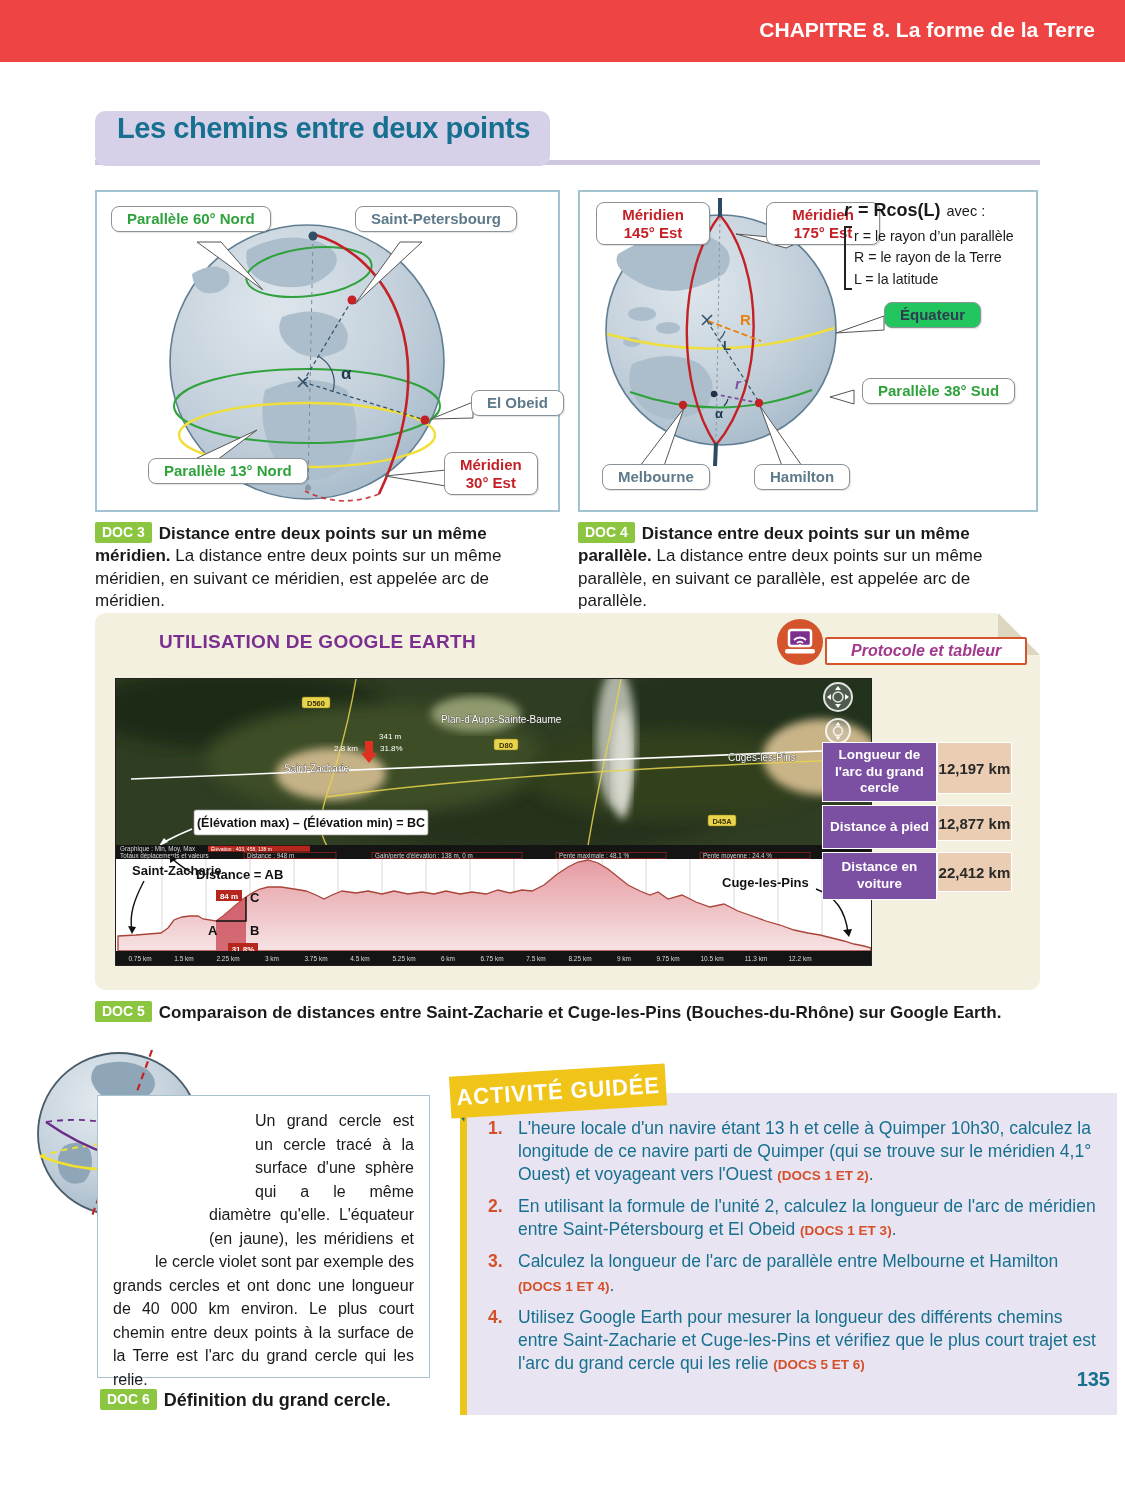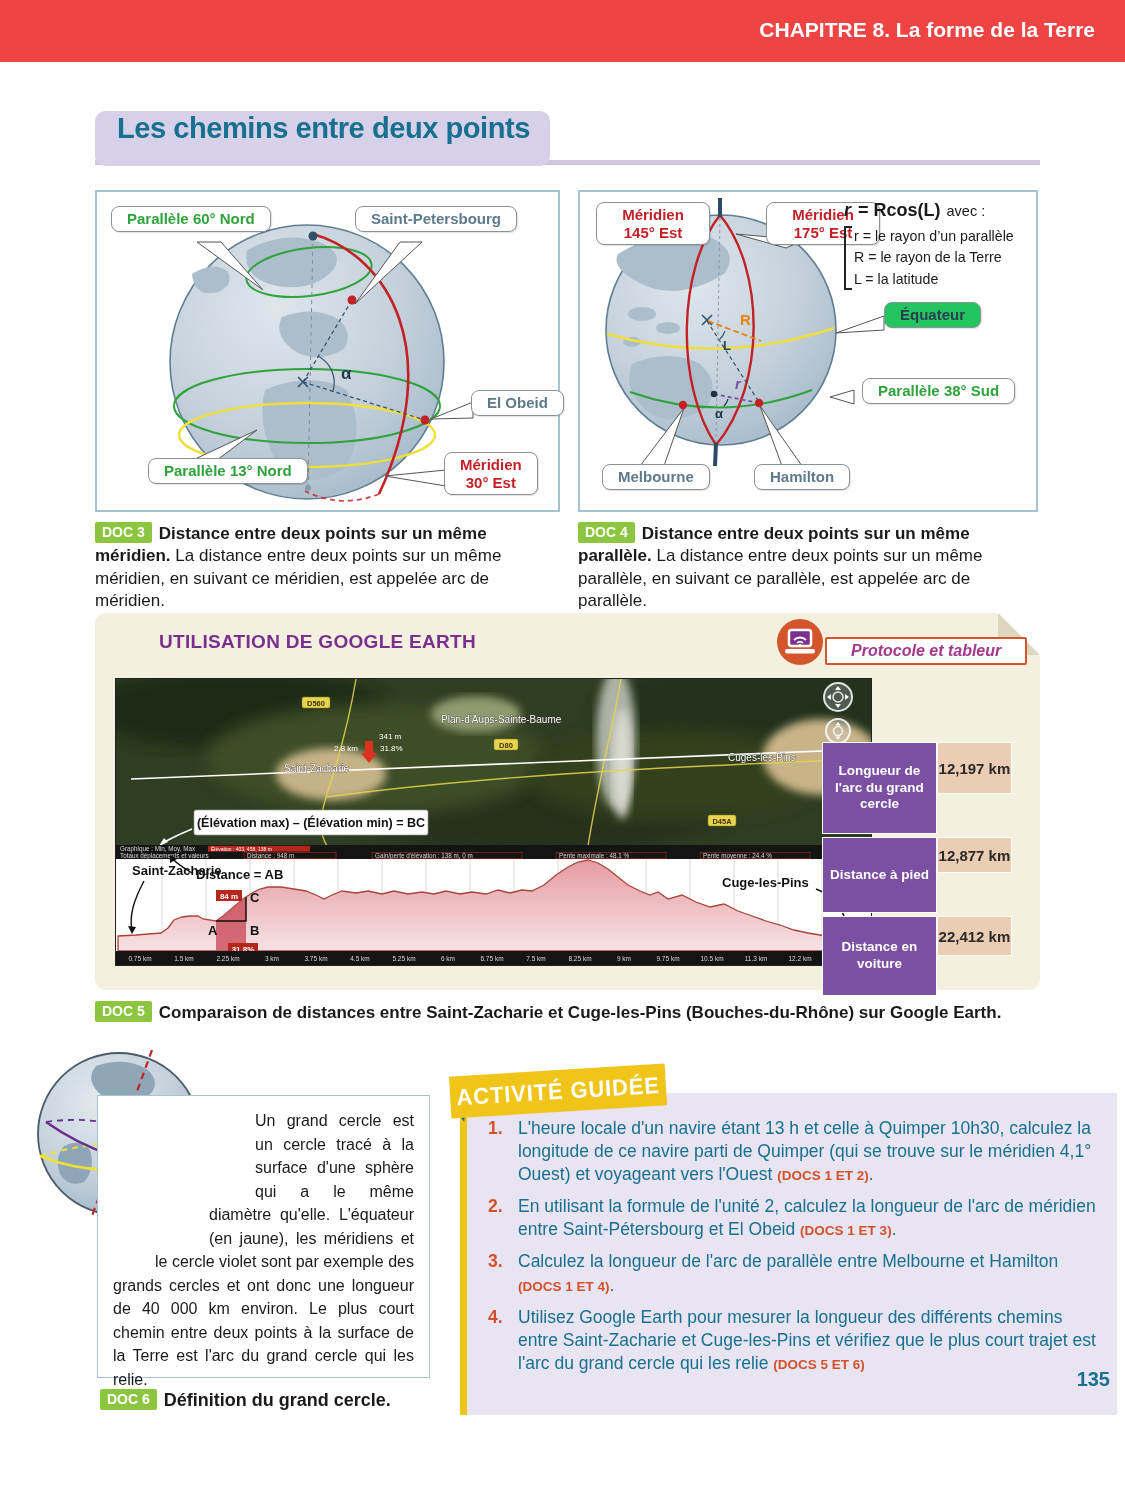--- a/index.html
+++ b/index.html
@@ -48,21 +48,21 @@
              border-bottom:42px solid #DDD7C0;border-right:42px solid transparent;}
   .panel-title{position:absolute;left:24px;top:18px;color:#7B2F8E;font-weight:bold;font-size:19px;letter-spacing:.3px;margin-left:40px;}
   .proto-icon{position:absolute;left:682px;top:6px;width:46px;height:46px;border-radius:50%;background:#D4552B;}
   .proto-box{position:absolute;left:730px;top:24px;background:#fff;border:2px solid #D4552B;border-radius:2px;
              padding:3px 24px;font-style:italic;font-weight:bold;font-size:16px;color:#A3378C;white-space:nowrap;}
 
   
   .ge-table{left:822px;top:742px;width:190px;}
   .ge-row{display:flex;margin-bottom:3px;}
   .ge-lab{width:111px;background:#7B4FA1;color:#fff;font-weight:bold;font-size:13.5px;line-height:1.25;
-          display:flex;align-items:center;justify-content:center;text-align:center;padding:20px 3px;border:1px solid #fff;}
+          display:flex;align-items:center;justify-content:center;text-align:center;padding:4px 3px;border:1px solid #fff;}
   .ge-val{width:76px;background:#EACDB2;color:#2A2A2A;font-weight:bold;font-size:15px;
           display:flex;align-items:center;justify-content:center;border:1px solid #fff;}
   .r1 .ge-lab,.r1 .ge-val{height:50px;}
   .r2 .ge-lab,.r2 .ge-val{height:34px;}
   .r3 .ge-lab,.r3 .ge-val{height:38px;}
 
   
   .doc6-box{left:97px;top:1095px;width:333px;height:283px;border:1.5px solid #A9C2CF;background:#fff;
             padding:13px 15px;box-sizing:border-box;font-size:16px;line-height:1.47;text-align:justify;}
   .sp{float:left;clear:left;}

